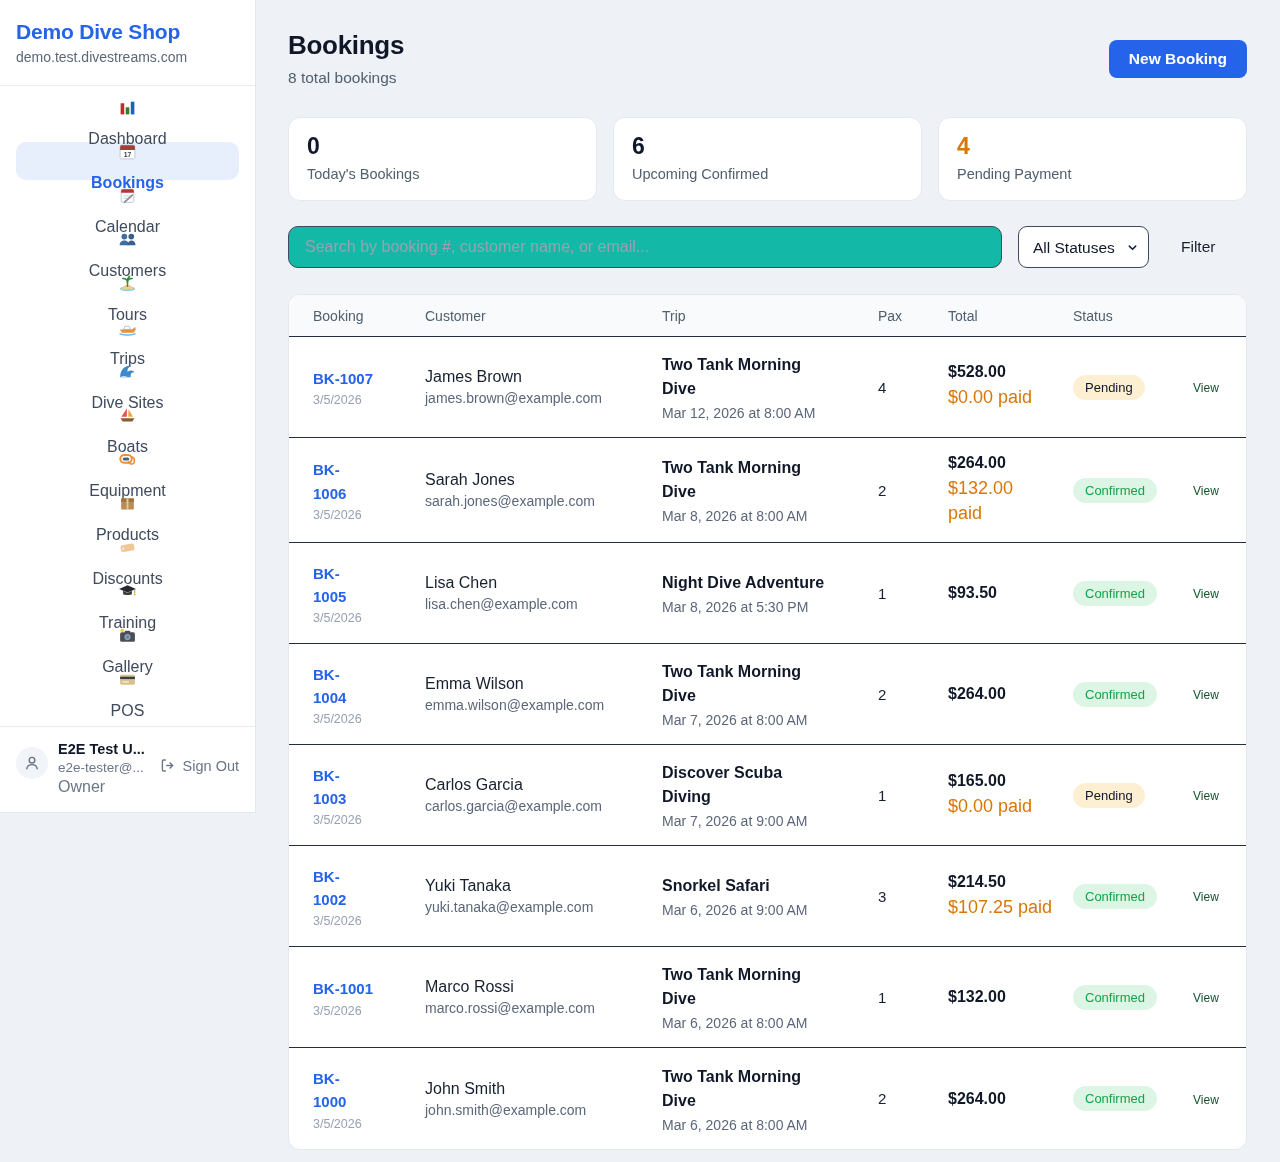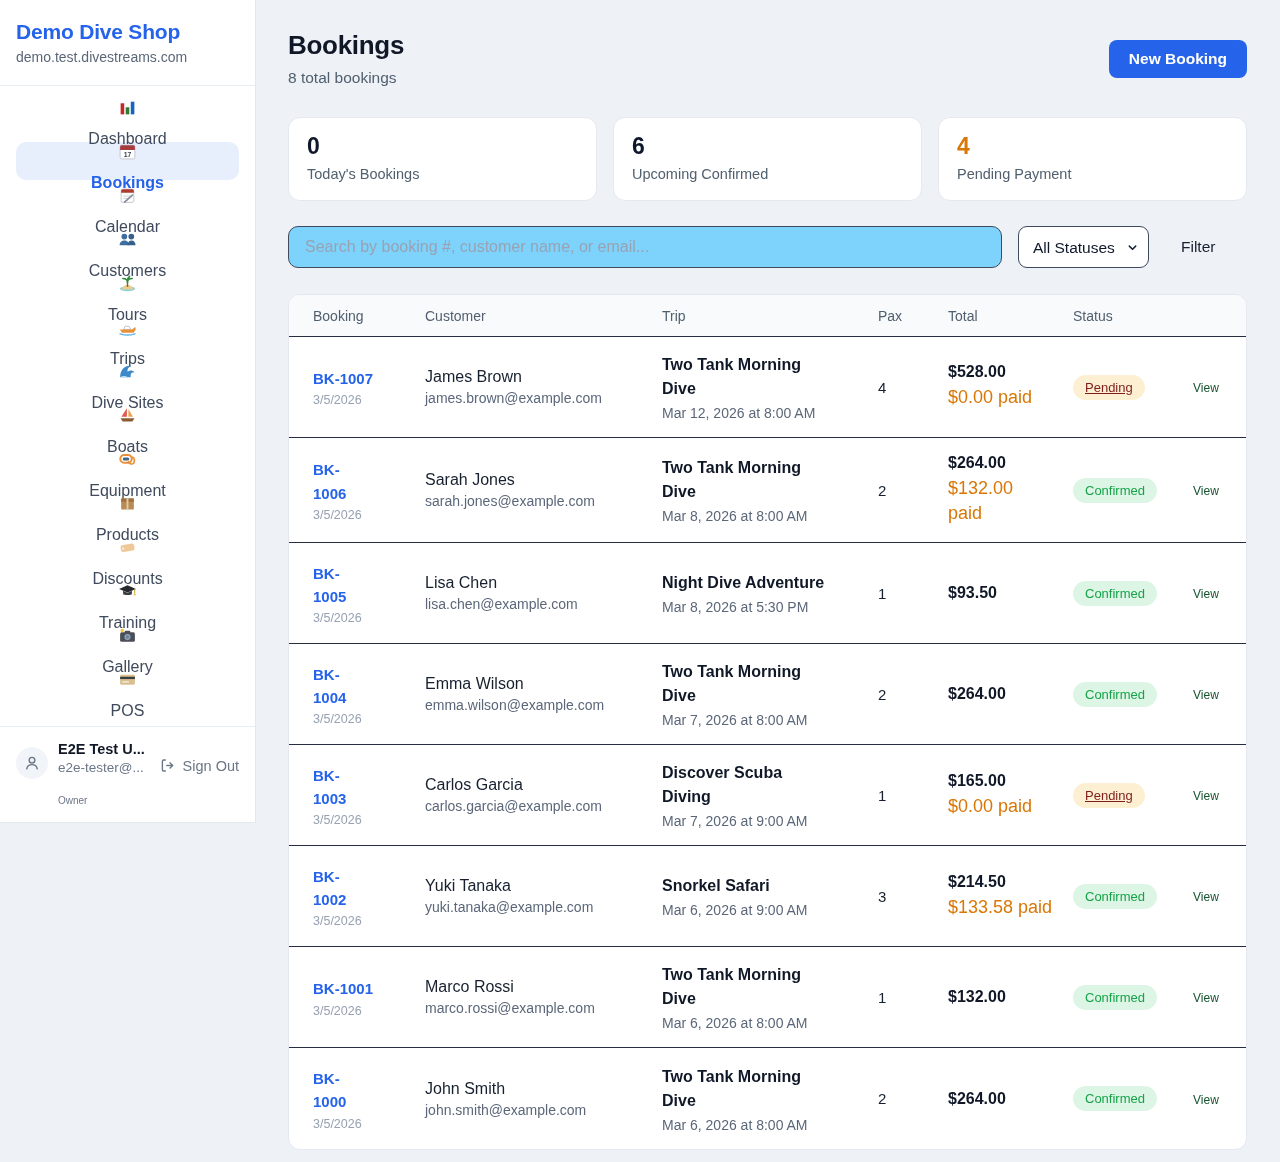--- a/index.html
+++ b/index.html
@@ -38,21 +38,21 @@
   }
   .avatar {
     width:32px; height:32px; border-radius:50%;
     background:#f1f4f8; flex:0 0 32px;
     display:flex; align-items:center; justify-content:center;
     margin-top:6px;
   }
   .user-block { flex:1; min-width:0; }
   .user-name { font-size:14.5px; font-weight:700; color:#111827; }
   .user-email { font-size:13.5px; color:#6b7687; margin-top:3px; }
-  .user-role { font-size:10px; color:#6b7687; margin-top:20px; }
+  .user-role { font-size:16px; color:#6b7687; margin-top:3px; }
   .signout {
     display:flex; align-items:flex-end; gap:7px;
     background:none; border:none; cursor:pointer;
     color:#6b7687; font-size:14.5px;
     font-family:inherit; margin-top:16px; white-space:nowrap;
   }
   
   .main { position:absolute; left:256px; top:0; width:1024px; padding:30px 33px 0 32px; }
   .page-head { display:flex; justify-content:space-between; align-items:flex-start; }
   .page-title { font-size:26px; font-weight:700; color:#101828; letter-spacing:-0.3px; }
@@ -70,21 +70,21 @@
   }
   .stat-value { font-size:23px; font-weight:700; color:#0f172a; }
   .stat-value.warn { color:#d97706; }
   .stat-label { font-size:14.5px; color:#51606f; margin-top:6px; }
   
   .filter-row { display:flex; align-items:center; margin-top:25px; }
   .search-input {
     flex:0 0 714px; height:42px;
     border:1px solid #3f4a5c; border-radius:10px;
     padding:0 16px; font-size:16px; font-family:inherit;
-    color:#0f172a; background:#7dd3fc; outline:none;
+    color:#0f172a; background:#14b8a6; outline:none;
   }
   .search-input::placeholder { color:#98a2b3; }
   .select-wrap { position:relative; margin-left:16px; }
   .status-select {
     -webkit-appearance:none; appearance:none;
     width:131px; height:42px;
     border:1px solid #3f4a5c; border-radius:9px;
     background:#fff; font-family:inherit; font-size:15.5px; color:#0f172a;
     padding:0 30px 0 14px; cursor:pointer; outline:none;
   }
@@ -121,21 +121,21 @@
   .trip-name { font-size:16px; font-weight:600; color:#101828; max-width:168px; line-height:1.5; }
   .trip-time { font-size:14px; color:#5b6779; margin-top:4px; }
   .pax { font-size:15px; color:#16202e; }
   .total { font-size:16px; font-weight:700; color:#101828; }
   .paid { font-size:18px; color:#d97706; margin-top:4px; line-height:1.4; }
   .paid.two-line { max-width:52px; }
   .badge {
     display:inline-block; padding:5px 12px; border-radius:999px;
     font-size:13px; font-weight:500;
   }
-  .badge.pending { background:#fdf0d2; color:#7f1d1d;text-decoration:underline; }
+  .badge.pending { background:#fdf0d2; color:#0f172a; }
   .badge.confirmed { background:#ddf5e4; color:#16a34a; }
   .view { color:#14532d; font-size:12px; font-weight:500; text-decoration:none; cursor:pointer;margin-top:6px; }
 </style>
 </head>
 <body>
 
 <aside class="sidebar">
   <div class="brand">
     <div class="brand-name">Demo Dive Shop</div>
     <div class="brand-domain">demo.test.divestreams.com</div>
@@ -458,21 +458,21 @@
             <div class="cust-name">Yuki Tanaka</div>
             <div class="cust-email">yuki.tanaka@example.com</div>
           </div>
           <div class="cell">
             <div class="trip-name">Snorkel Safari</div>
             <div class="trip-time">Mar 6, 2026 at 9:00 AM</div>
           </div>
           <div class="cell pax">3</div>
           <div class="cell">
             <div class="total">$214.50</div>
-            <div class="paid">$133.58 paid</div>
+            <div class="paid">$107.25 paid</div>
           </div>
           <div class="cell"><span class="badge confirmed">Confirmed</span></div>
           <div class="cell"><a class="view">View</a></div>
         </div>
         <div class="trow">
           <div class="cell"><a class="bk-id">BK-1001</a><div class="bk-date">3/5/2026</div></div>
           <div class="cell">
             <div class="cust-name">Marco Rossi</div>
             <div class="cust-email">marco.rossi@example.com</div>
           </div>

